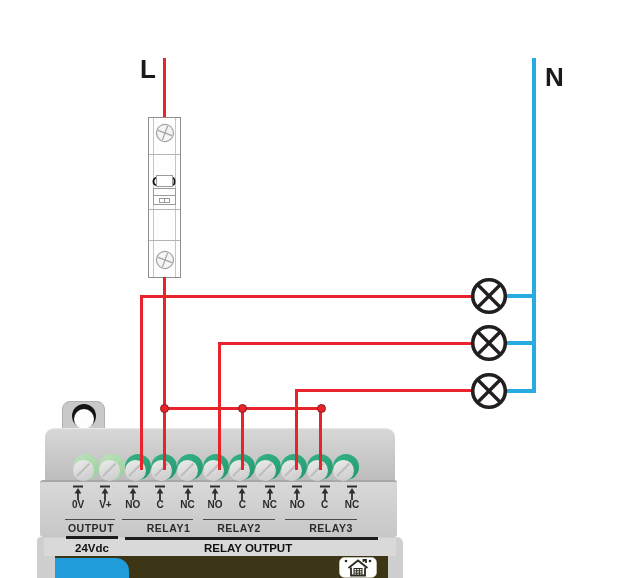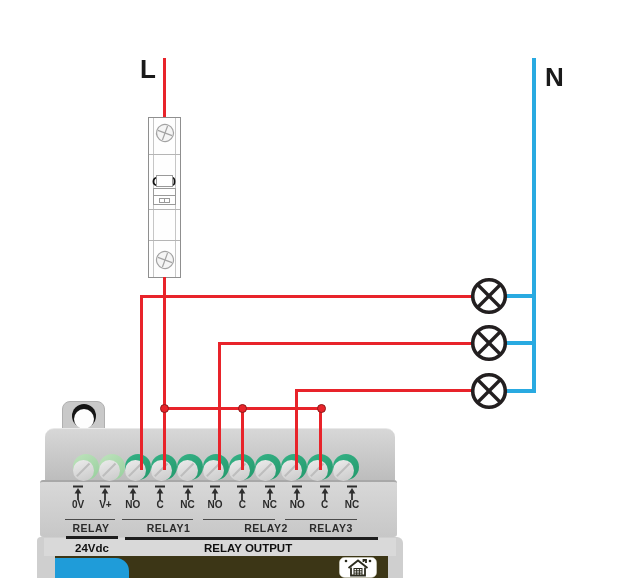--- a/index.html
+++ b/index.html
@@ -281,25 +281,25 @@
         <svg class="t-arrow" width="14" height="15">
           <line x1="2" y1="1.5" x2="12" y2="1.5" stroke="#2e2e2e" stroke-width="2"></line>
           <polygon points="7,3 3.6,8.5 10.4,8.5" fill="#2e2e2e"></polygon>
           <line x1="7" y1="7" x2="7" y2="15" stroke="#2e2e2e" stroke-width="1.8"></line>
         </svg>
         <span class="t-label">NC</span>
       </div>
     </div>
   <div id="group-row">
       <div class="group-line" style="left: 65px; top: 518.5px; width: 50px;"></div>
-      <div class="group-label" style="left: 59px; top: 522.5px;">RELAY</div>
+      <div class="group-label" style="left: 59px; top: 522.5px;">OUTPUT</div>
       <div class="group-line" style="left: 122px; top: 518.5px; width: 71px;"></div>
       <div class="group-label" style="left: 136.5px; top: 522.5px;">RELAY1</div>
       <div class="group-line" style="left: 203px; top: 518.5px; width: 72px;"></div>
-      <div class="group-label" style="left: 234px; top: 522.5px;">RELAY2</div>
+      <div class="group-label" style="left: 207px; top: 522.5px;">RELAY2</div>
       <div class="group-line" style="left: 285px; top: 518.5px; width: 72px;"></div>
       <div class="group-label" style="left: 299px; top: 522.5px;">RELAY3</div>
     </div>
   <div class="thick-line" style="left:66px;top:536px;width:52px;height:3px;"></div>
   <div class="thick-line" style="left:125px;top:536.5px;width:253px;height:3.5px;"></div>
   <div class="dev" id="dev-bottom">
     <div class="dev" id="dev-strip">
       <div class="strip-text" style="left:31px;top:5px;">24Vdc</div>
       <div class="strip-text" style="left:160px;top:5px;">RELAY OUTPUT</div>
     </div>

